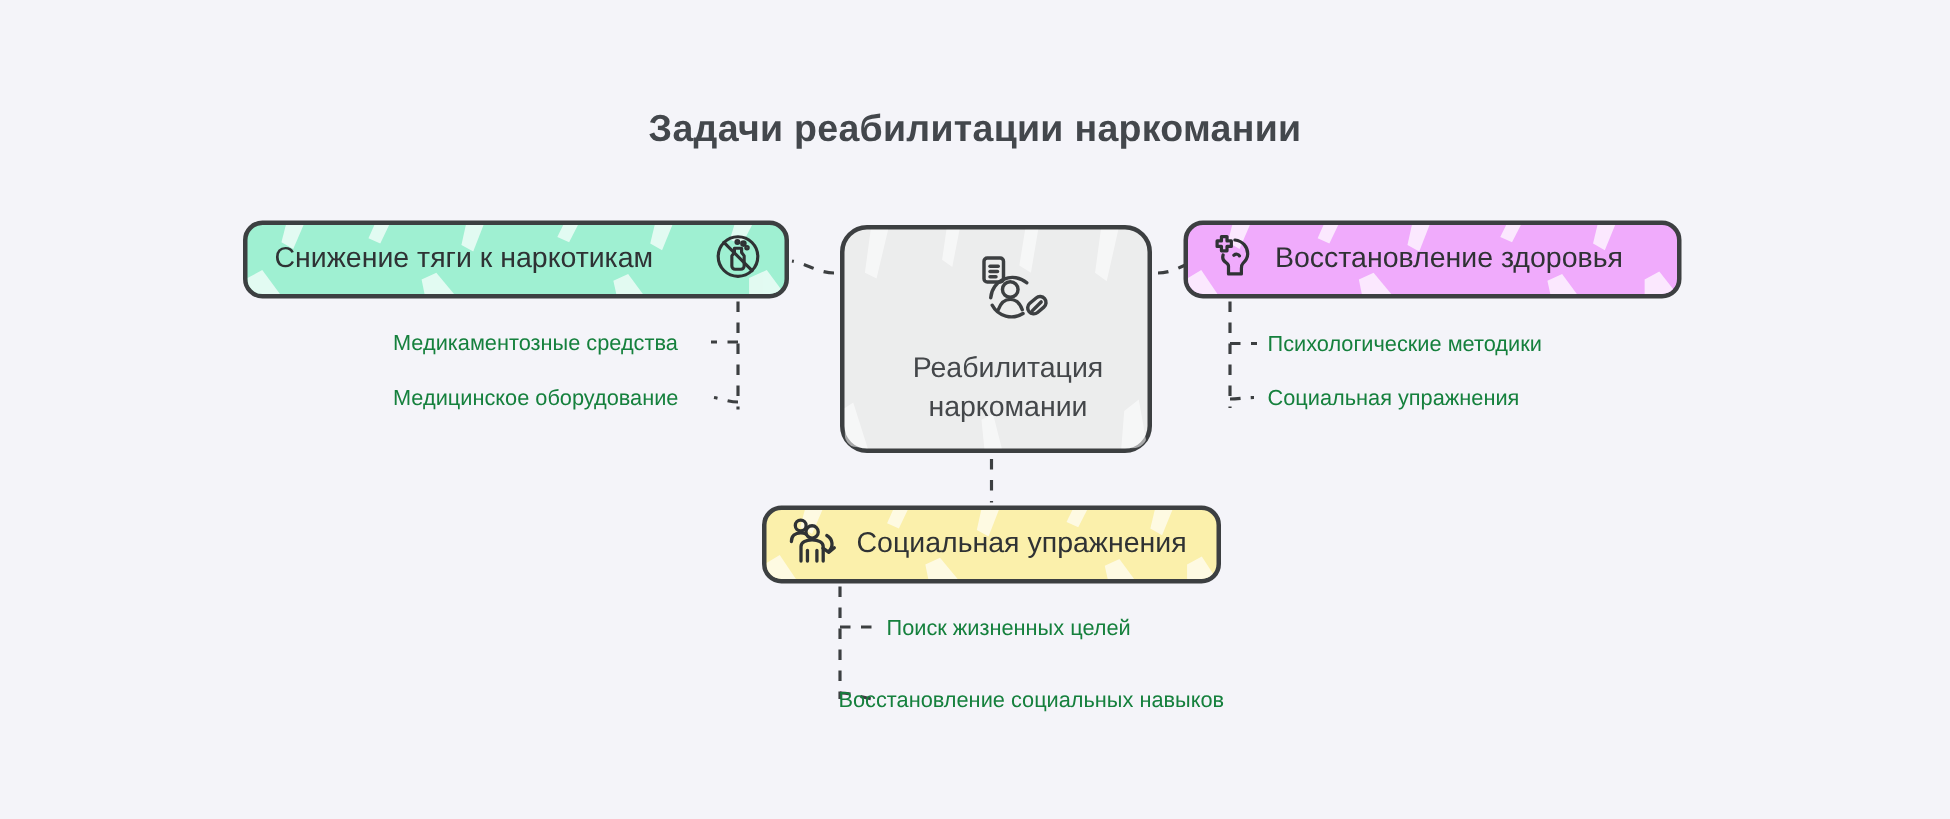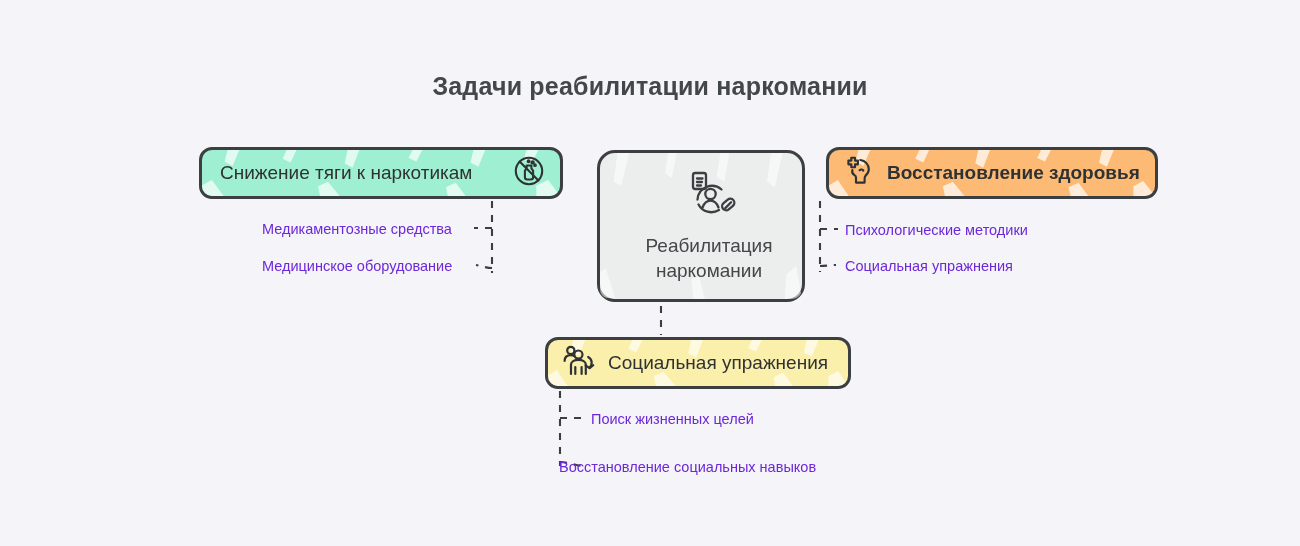--- a/index.html
+++ b/index.html
@@ -44,21 +44,20 @@
 
   
   .node {
     position: absolute;
     box-sizing: border-box;
     border: 3.2px solid #3c3f41;
     border-radius: 13px;
     display: flex;
     align-items: center;
     background-repeat: no-repeat;
-    margin-left: 37px;
   }
   .node .node-label {
     font-size: 19px;
     color: #2f3234;
     white-space: nowrap;
     line-height: 1.25;
   }
   .node .node-icon {
     flex: 0 0 auto;
     display: block;
@@ -142,21 +141,21 @@
   }
   #node-left .node-inner { justify-content: space-between; }
   #node-right .node-inner,
   #node-bottom .node-inner { justify-content: flex-start; gap: 10px; }
   #node-center .node-inner { flex-direction: column; justify-content: center; }
 
   
   .leaf {
     position: absolute;
     font-size: 14.5px;
-    color: #6d28d9;
+    color: #15803d;
     white-space: nowrap;
   }
 
   #leaf-l1 { left: 262px; top: 221px; }
   #leaf-l2 { left: 262px; top: 258px; }
   #leaf-r1 { left: 845px; top: 222px; }
   #leaf-r2 { left: 845px; top: 258px; }
   #leaf-b1 { left: 591px; top: 411px; }
   #leaf-b2 { left: 559px; top: 459px; }
 </style>
@@ -257,21 +256,21 @@
                    A2.2,2.2 0 0 1 12.9,23.3 L12.9,16.6 L14.6,14.3 Z"></path>
 
           <circle cx="20.6" cy="8.4" r="1.15"></circle>
           <circle cx="16.6" cy="7.3" r="0.95"></circle>
           <circle cx="23.0" cy="11.2" r="0.8"></circle>
         </svg>
       </span>
     </div>
   </div>
 
-  <div class="node" id="node-right" style="background: #fdba74; border-color: rgb(60, 63, 65); font-weight: bold;">
+  <div class="node" id="node-right" style="background: #f0abfc; border-color: rgb(60, 63, 65);">
     <div class="texture">
       <svg viewBox="0 0 332 52" preserveAspectRatio="none">
         <g fill="#ffffff" opacity="0.72">
           <polygon points="30,0 42,0 35,18 27,13"></polygon>
           <polygon points="92,0 102,0 96,14 88,10"></polygon>
           <polygon points="152,0 164,0 157,20 149,15"></polygon>
           <polygon points="216,0 226,0 220,13 212,9"></polygon>
           <polygon points="278,0 290,0 283,19 275,14"></polygon>
           <polygon points="0,52 20,52 9,34 0,40"></polygon>
           <polygon points="118,52 138,52 126,36 116,41"></polygon>

